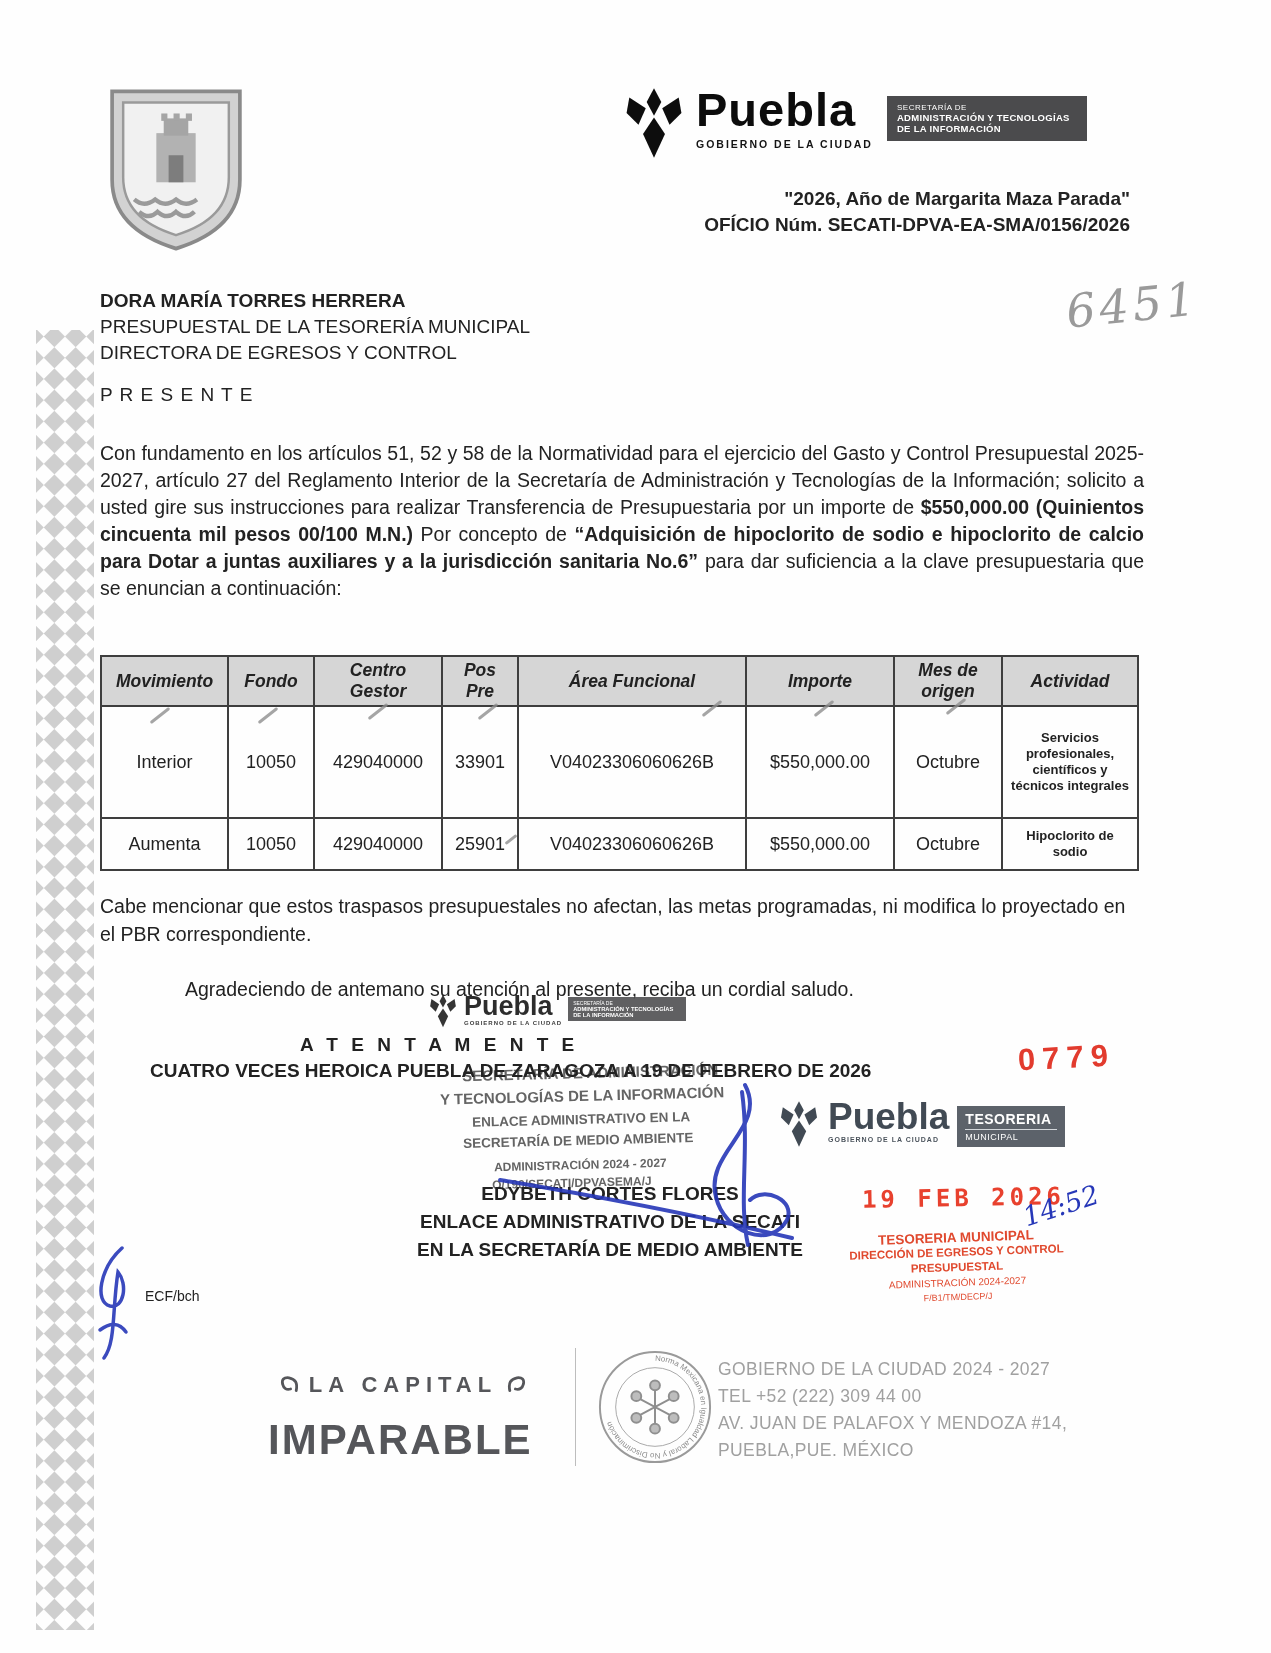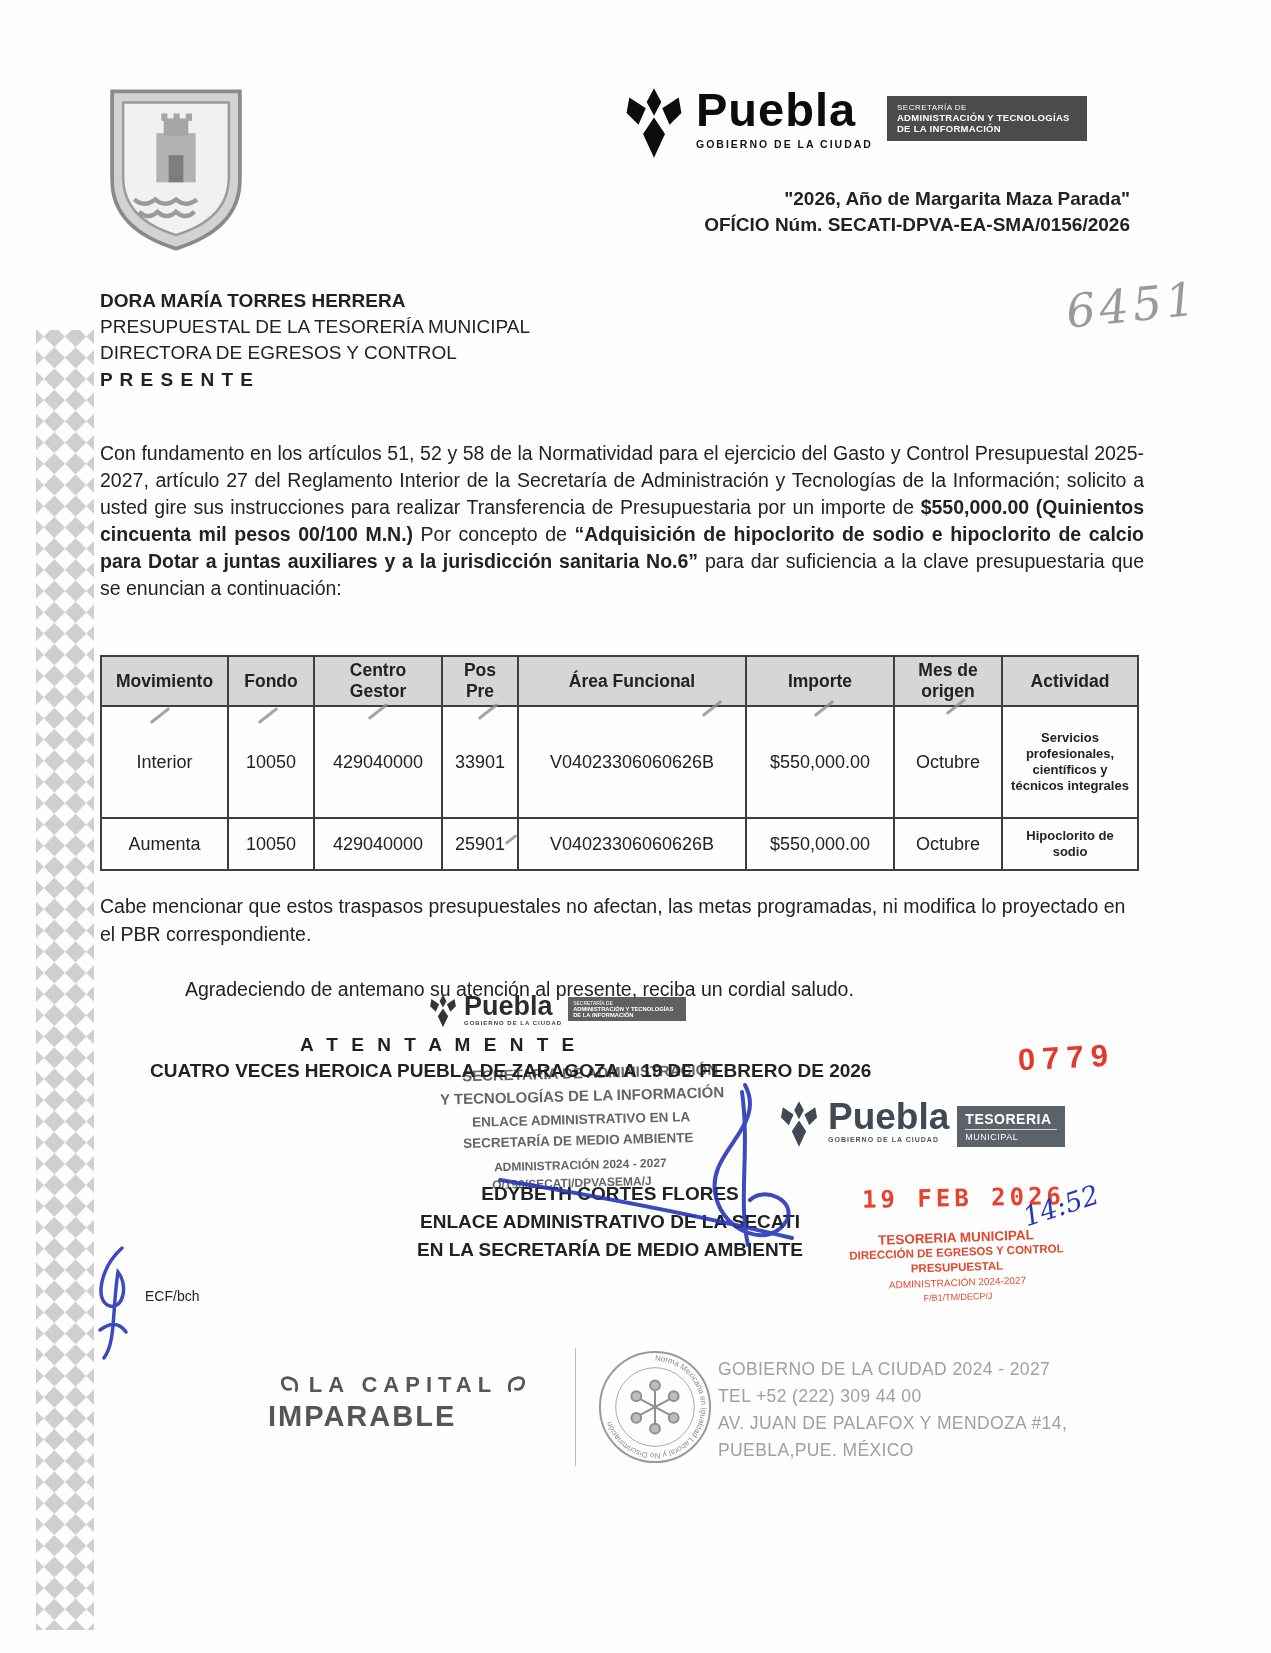--- a/index.html
+++ b/index.html
@@ -22,35 +22,35 @@
   .logo-badge .b1 { font-size:8px; letter-spacing:.5px; }
   .logo-badge .b2, .logo-badge .b3 { font-size:9.5px; font-weight:bold; letter-spacing:.3px; }
 
   .right-head { left:520px; top:186px; width:610px; text-align:right; font-weight:bold; font-size:19px; line-height:26px; }
 
   
   .coat { left:92px; top:84px; width:168px; height:172px; }
 
   .addr { left:100px; top:288px; font-size:19px; line-height:26px; }
   .addr .name { font-weight:bold; }
-  .addr .pres { font-weight:bold; letter-spacing:1px; margin-top:1px; }
+  .addr .pres { font-weight:normal; letter-spacing:1px; margin-top:16px; }
 
   .hand-folio { left:1066px; top:278px; font-family:"DejaVu Serif", serif; font-style:italic; font-size:46px;
     color:#9a9a9a; transform:rotate(-6deg); letter-spacing:4px; }
 
   .p1 { left:100px; top:440px; width:1044px; font-size:19.5px; line-height:27px; text-align:justify; }
   .b { font-weight:bold; }
 
   
   .tbl-wrap { left:100px; top:655px; }
   table.budget { border-collapse:collapse; table-layout:fixed; width:1037px; }
   .budget th, .budget td { border:2px solid #3e3e3e; text-align:center; vertical-align:middle; padding:3px 5px; font-size:18px; }
   .budget th { background:#d6d6d6; font-size:17.5px; line-height:21px; }
   .budget td.sm { font-size:13px; line-height:16px;font-weight:bold; }
-  .budget tr.hr { height:50px; }
+  .budget tr.hr { height:50px;font-style:italic; }
   .budget tr.r1 { height:112px; }
   .budget tr.r2 { height:52px; }
 
   .tick { width:24px; height:3px; background:#8f8f8f; border-radius:3px; transform:rotate(-38deg); opacity:.8; }
 
   .p2 { left:100px; top:892px; width:1044px; font-size:19.5px; line-height:28px; }
   .p3 { left:185px; top:978px; font-size:19.5px; }
 
   
   .stamp1 { left:428px; top:992px; display:flex; align-items:flex-start; opacity:.88; z-index:5; }
@@ -92,21 +92,21 @@
   .redblock .r1 { font-size:13.5px; font-weight:bold; }
   .redblock .r2, .redblock .r3 { font-size:11.5px; font-weight:bold; }
   .redblock .r4 { font-size:10px; }
   .redblock .r5 { font-size:9px; }
 
   .initials { left:145px; top:1288px; font-size:14px; }
 
   
   .capital { left:268px; top:1372px; width:270px; text-align:left; color:#55565a; }
   .capital .c1 { font-size:22px; font-weight:bold; letter-spacing:6px; display:flex; align-items:center; justify-content:center; gap:8px; }
-  .capital .c2 { font-size:29px; font-weight:bold; letter-spacing:2px; margin-top:2px; }
+  .capital .c2 { font-size:42px; font-weight:bold; letter-spacing:2px; margin-top:18px; }
   .vdiv { left:575px; top:1348px; width:1px; height:118px; background:#bdbdbd; }
   .seal { left:596px; top:1348px; width:118px; height:118px; }
   .govtxt { left:718px; top:1356px; color:#a0a0a0; font-size:17.5px; line-height:27px; letter-spacing:.4px; }
 
   .sig-overlay { left:0; top:0; width:1271px; height:1653px; z-index:20; pointer-events:none; }
 </style>
 </head>
 <body>
 
 <div class="page">

